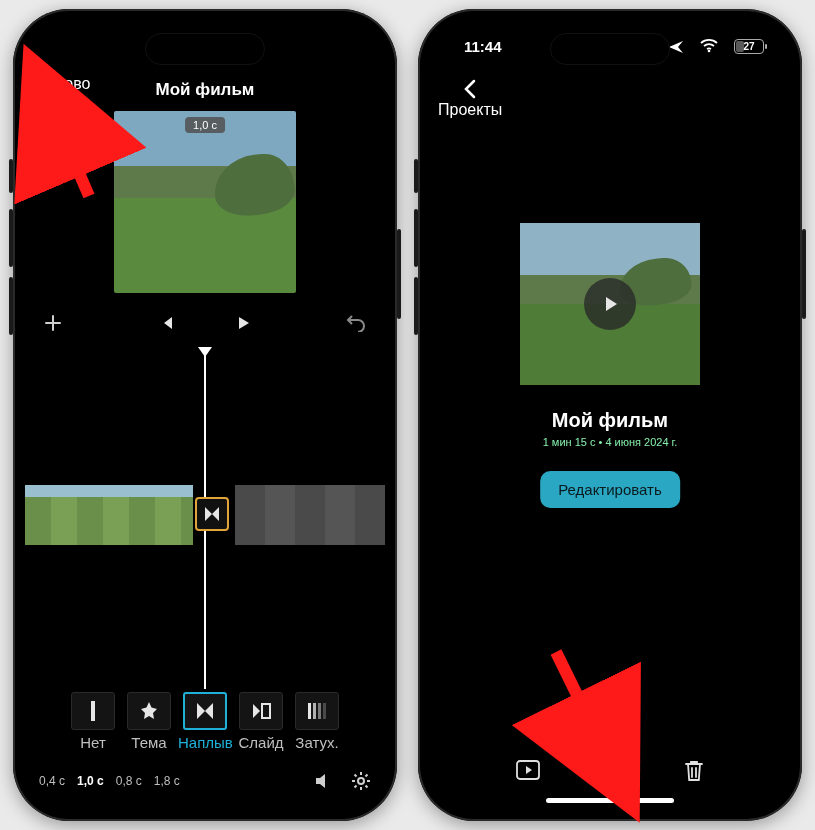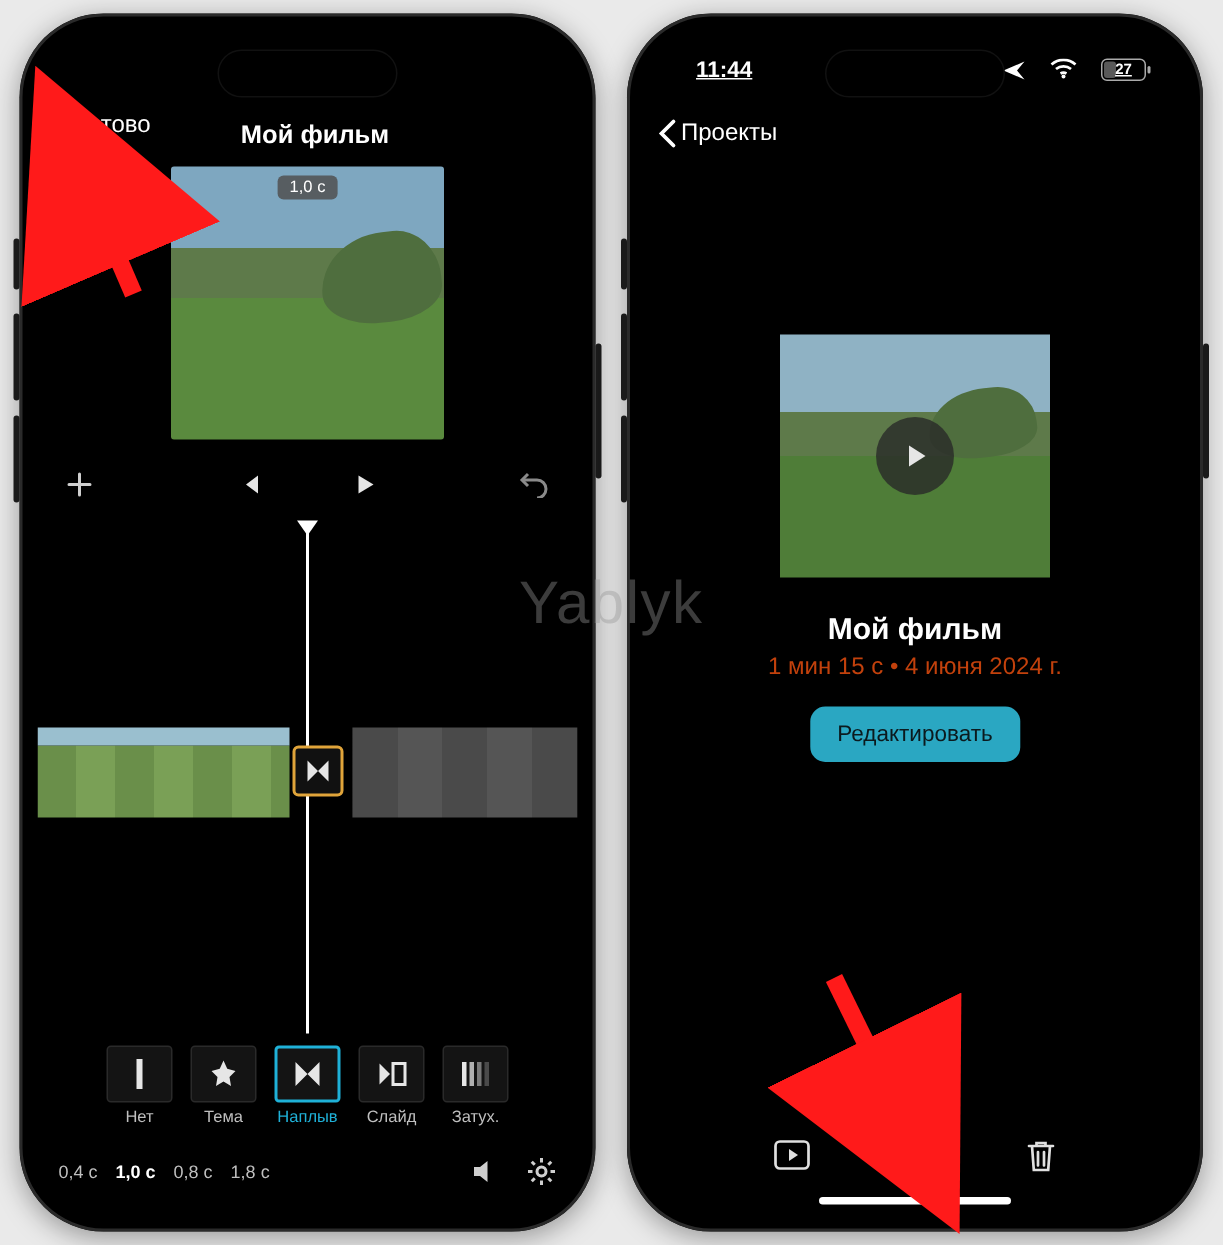--- a/index.html
+++ b/index.html
@@ -65,41 +65,40 @@
     position: absolute;
     top: 0; left: 0; right: 0;
     height: 50px;
     display: flex;
     align-items: center;
     justify-content: space-between;
     padding: 0 26px 0 34px;
     font-size: 15px;
     font-weight: 600;
     z-index: 25;
-    text-decoration: underline;
   }
   .status-right { display: flex; align-items: center; gap: 16px; }
   .battery-box {
     display: inline-flex; align-items: center; gap: 2px;
   }
   .battery-pill {
     width: 30px; height: 15px; border: 1.5px solid #aaa; border-radius: 4px;
     position: relative; display: flex; align-items: center; justify-content: center;
     font-size: 10px; font-weight: 700; color: #fff;
   }
   .battery-pill::after {
     content: ""; position: absolute; right: -4px; top: 4px;
     width: 2.5px; height: 5px; background: #aaa; border-radius: 1px;
   }
   .battery-fill { position: absolute; left: 1px; top: 1px; bottom: 1px; width: 27%; background: #fff; border-radius: 2px; opacity: .35; }
 
   
   .nav-row {
     position: absolute;
-    top: 54px; left: 10px; right: 0;
+    top: 54px; left: 0; right: 0;
     height: 30px;
     display: flex; align-items: center; justify-content: center;
   }
   .nav-title { font-size: 17px; font-weight: 600; }
   .nav-done {
     position: absolute; left: 16px; top: 0;
     font-size: 16px; color: #fff;
   }
   .preview-box {
     position: absolute;
@@ -151,42 +150,42 @@
     position:absolute; left:210px; right:0; height:60px;
     background: repeating-linear-gradient(90deg,#4a4a4a 0 30px,#555 30px 60px);
   }
 
   .transition-bar {
     position:absolute; bottom: 58px; left:0; right:0;
     display:flex; justify-content:center; gap:2px;
     padding: 0 6px;
   }
   .trans-item {
-    width: 54px; text-align:center; font-size: 11px; color:#bfbfbf;
+    width: 54px; text-align:center; font-size: 15px; color:#bfbfbf;
   }
   .trans-item.selected .trans-icon { border: 2px solid #1fb1d8; }
   .trans-item.selected .trans-label { color:#1fb1d8; }
   .trans-icon {
     width: 44px; height: 38px; margin: 0 auto 4px; background:#141414; border:1px solid #2a2a2a;
     display:flex; align-items:center; justify-content:center; border-radius:3px;
   }
 
   .bottom-meta {
     position:absolute; bottom: 18px; left:0; right:0;
     display:flex; align-items:center; justify-content:space-between;
     padding: 0 14px; color:#bfbfbf; font-size: 12px;
   }
   .dur-opts { display:flex; gap: 12px; }
   .dur-opts span.selected { color:#fff; font-weight:600; }
   .br-icons { display:flex; gap:18px; align-items:center; }
 
   
   .back-row {
     position:absolute; top: 58px; left: 8px;
-    display:flex; align-items:center; gap:2px; font-size:16px;
+    display:flex; align-items:center; gap:2px; font-size:16px;flex-direction:column;
   }
   .project-preview {
     position:absolute; top: 202px; left: 50%; transform:translateX(-50%);
     width: 286px; height: 162px; background:#000;
     display:flex; align-items:center; justify-content:center;
   }
   .pp-img {
     width: 180px; height: 162px;
     background: linear-gradient(#8fb2c4 0 32%, #5e7a4a 32% 50%, #4f7d38 50% 100%);
     position:relative;
@@ -194,21 +193,21 @@
   .pp-img .hill2 { position:absolute; left:55%; top:22%; width:72px; height:46px; background:#4f6e3e; border-radius:60% 40% 50% 50% / 70% 60% 40% 40%; transform:rotate(-6deg);}
   .play-badge {
     position:absolute; left:50%; top:50%; transform:translate(-50%,-50%);
     width:52px; height:52px; border-radius:50%; background:rgba(40,40,40,.78);
     display:flex; align-items:center; justify-content:center;
   }
   .proj-title-block {
     position:absolute; top: 388px; left:0; right:0; text-align:center;
   }
   .proj-title { font-size:20px; font-weight:700; }
-  .proj-sub { font-size:16px; color:#c2410c; margin-top:4px; }
+  .proj-sub { font-size:11px; color:#86efac; margin-top:4px; }
   .edit-btn {
     position:absolute; top: 450px; left:50%; transform:translateX(-50%);
     background:#2aa7c2; color:#0b1a1e; font-size:15px; font-weight:500;
     padding: 10px 18px; border-radius:10px; border:none;
   }
   .right-bottom-bar {
     position:absolute; bottom: 24px; left:0; right:0;
     display:flex; justify-content:center; gap:60px;
     color:#d9d9d9;
   }
@@ -230,21 +229,20 @@
     z-index: 60; pointer-events:none; letter-spacing:1px;
   }
 
   svg { display:block; }
 </style>
 </head>
 <body>
 
 <div class="stage">
 
-  <div class="watermark">Yablyk</div>
 
   <div class="phone phone-left">
     <div class="side-btn sb1"></div>
     <div class="side-btn sb2"></div>
     <div class="side-btn sb3"></div>
     <div class="side-btn sb4"></div>
     <div class="screen">
       <div class="island"></div>
 
       <div class="nav-row">

